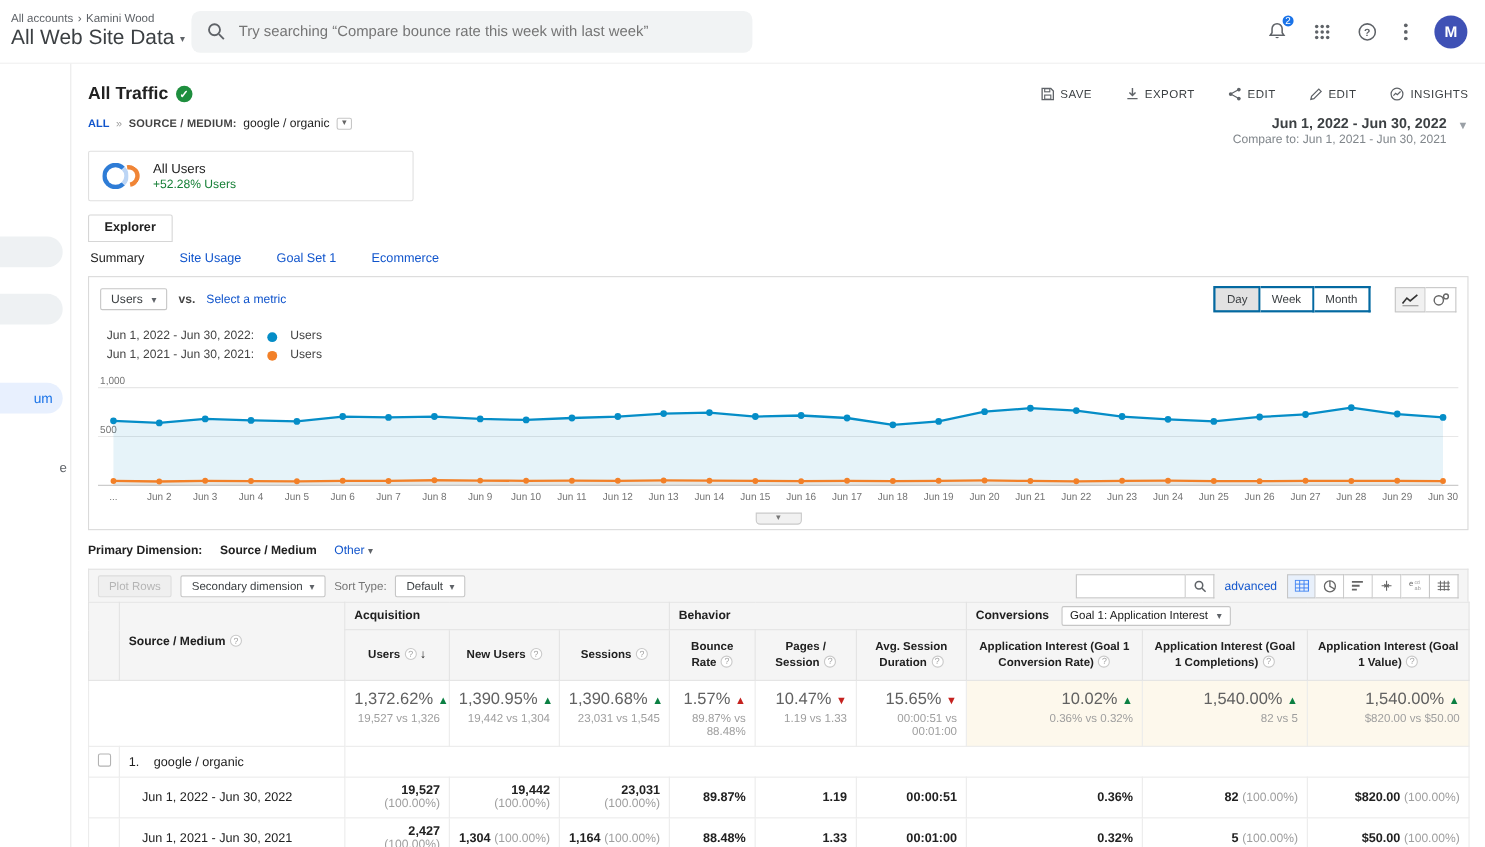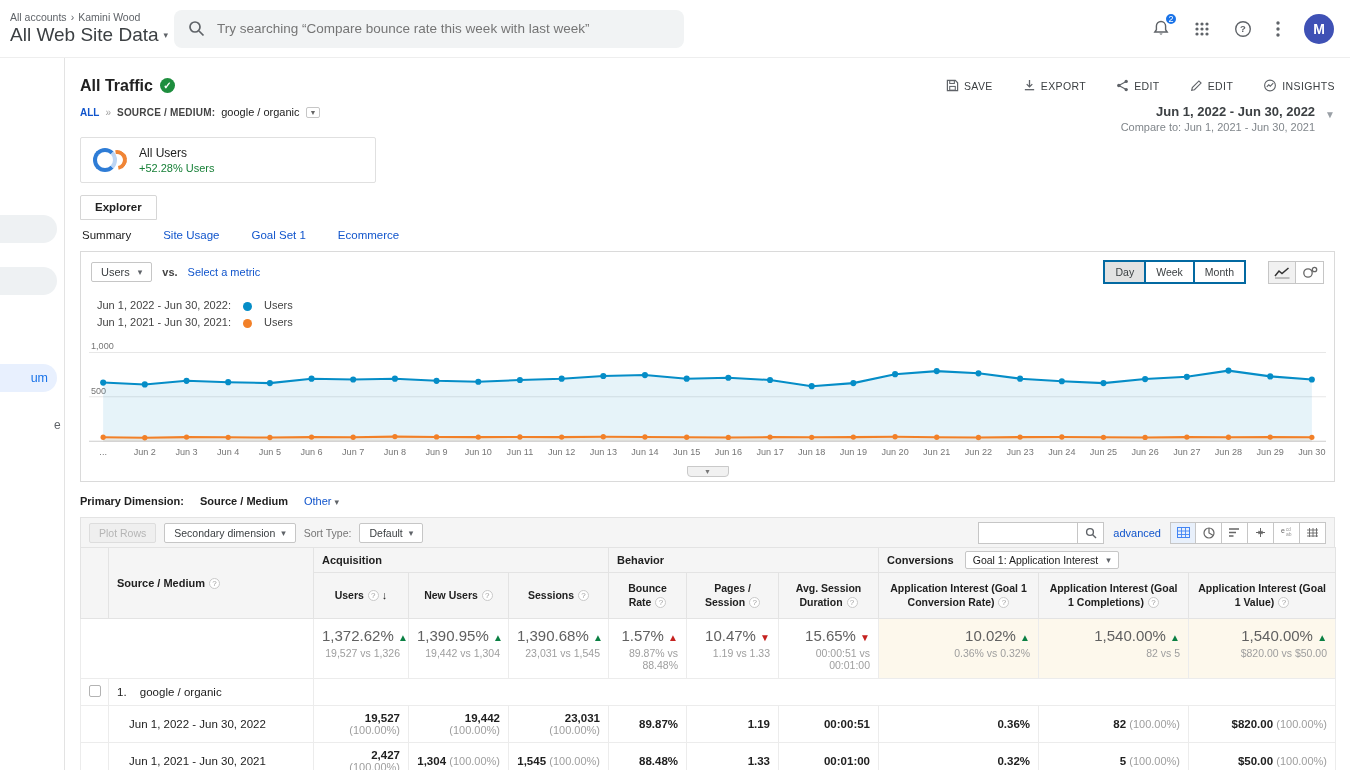--- a/index.html
+++ b/index.html
@@ -210,21 +210,21 @@
     </div>
     <div class="avatar">M</div>
   </div>
 </header>
 
 <div class="layout">
 
   <aside class="sidebar">
     <div class="side-pill" style="top:157px"></div>
     <div class="side-pill" style="top:209px"></div>
-    <div class="side-pill active" style="top:306px">um</div>
+    <div class="side-pill active" style="top:290px">um</div>
     <div class="side-partial-text" style="top:360px">e</div>
   </aside>
 
   <main class="content">
 
     <div class="report-header">
       <div class="report-title">
         <span>All Traffic</span>
         <span class="badge-check">✓</span>
       </div>
@@ -661,21 +661,21 @@
           <td class="num"><span class="main">0.36%</span></td>
           <td class="num"><span class="main">82</span> <span class="pct">(100.00%)</span></td>
           <td class="num"><span class="main">$820.00</span> <span class="pct">(100.00%)</span></td>
         </tr>
 
         <tr>
           <td></td>
           <td class="date-cell">Jun 1, 2021 - Jun 30, 2021</td>
           <td class="num"><span class="main">2,427</span> <span class="pct">(100.00%)</span></td>
           <td class="num"><span class="main">1,304</span> <span class="pct">(100.00%)</span></td>
-          <td class="num"><span class="main">1,545</span> <span class="pct">(100.00%)</span></td>
+          <td class="num"><span class="main">1,164</span> <span class="pct">(100.00%)</span></td>
           <td class="num"><span class="main">88.48%</span></td>
           <td class="num"><span class="main">1.33</span></td>
           <td class="num"><span class="main">00:01:00</span></td>
           <td class="num"><span class="main">0.32%</span></td>
           <td class="num"><span class="main">5</span> <span class="pct">(100.00%)</span></td>
           <td class="num"><span class="main">$50.00</span> <span class="pct">(100.00%)</span></td>
         </tr>
 
       </tbody>
     </table>

